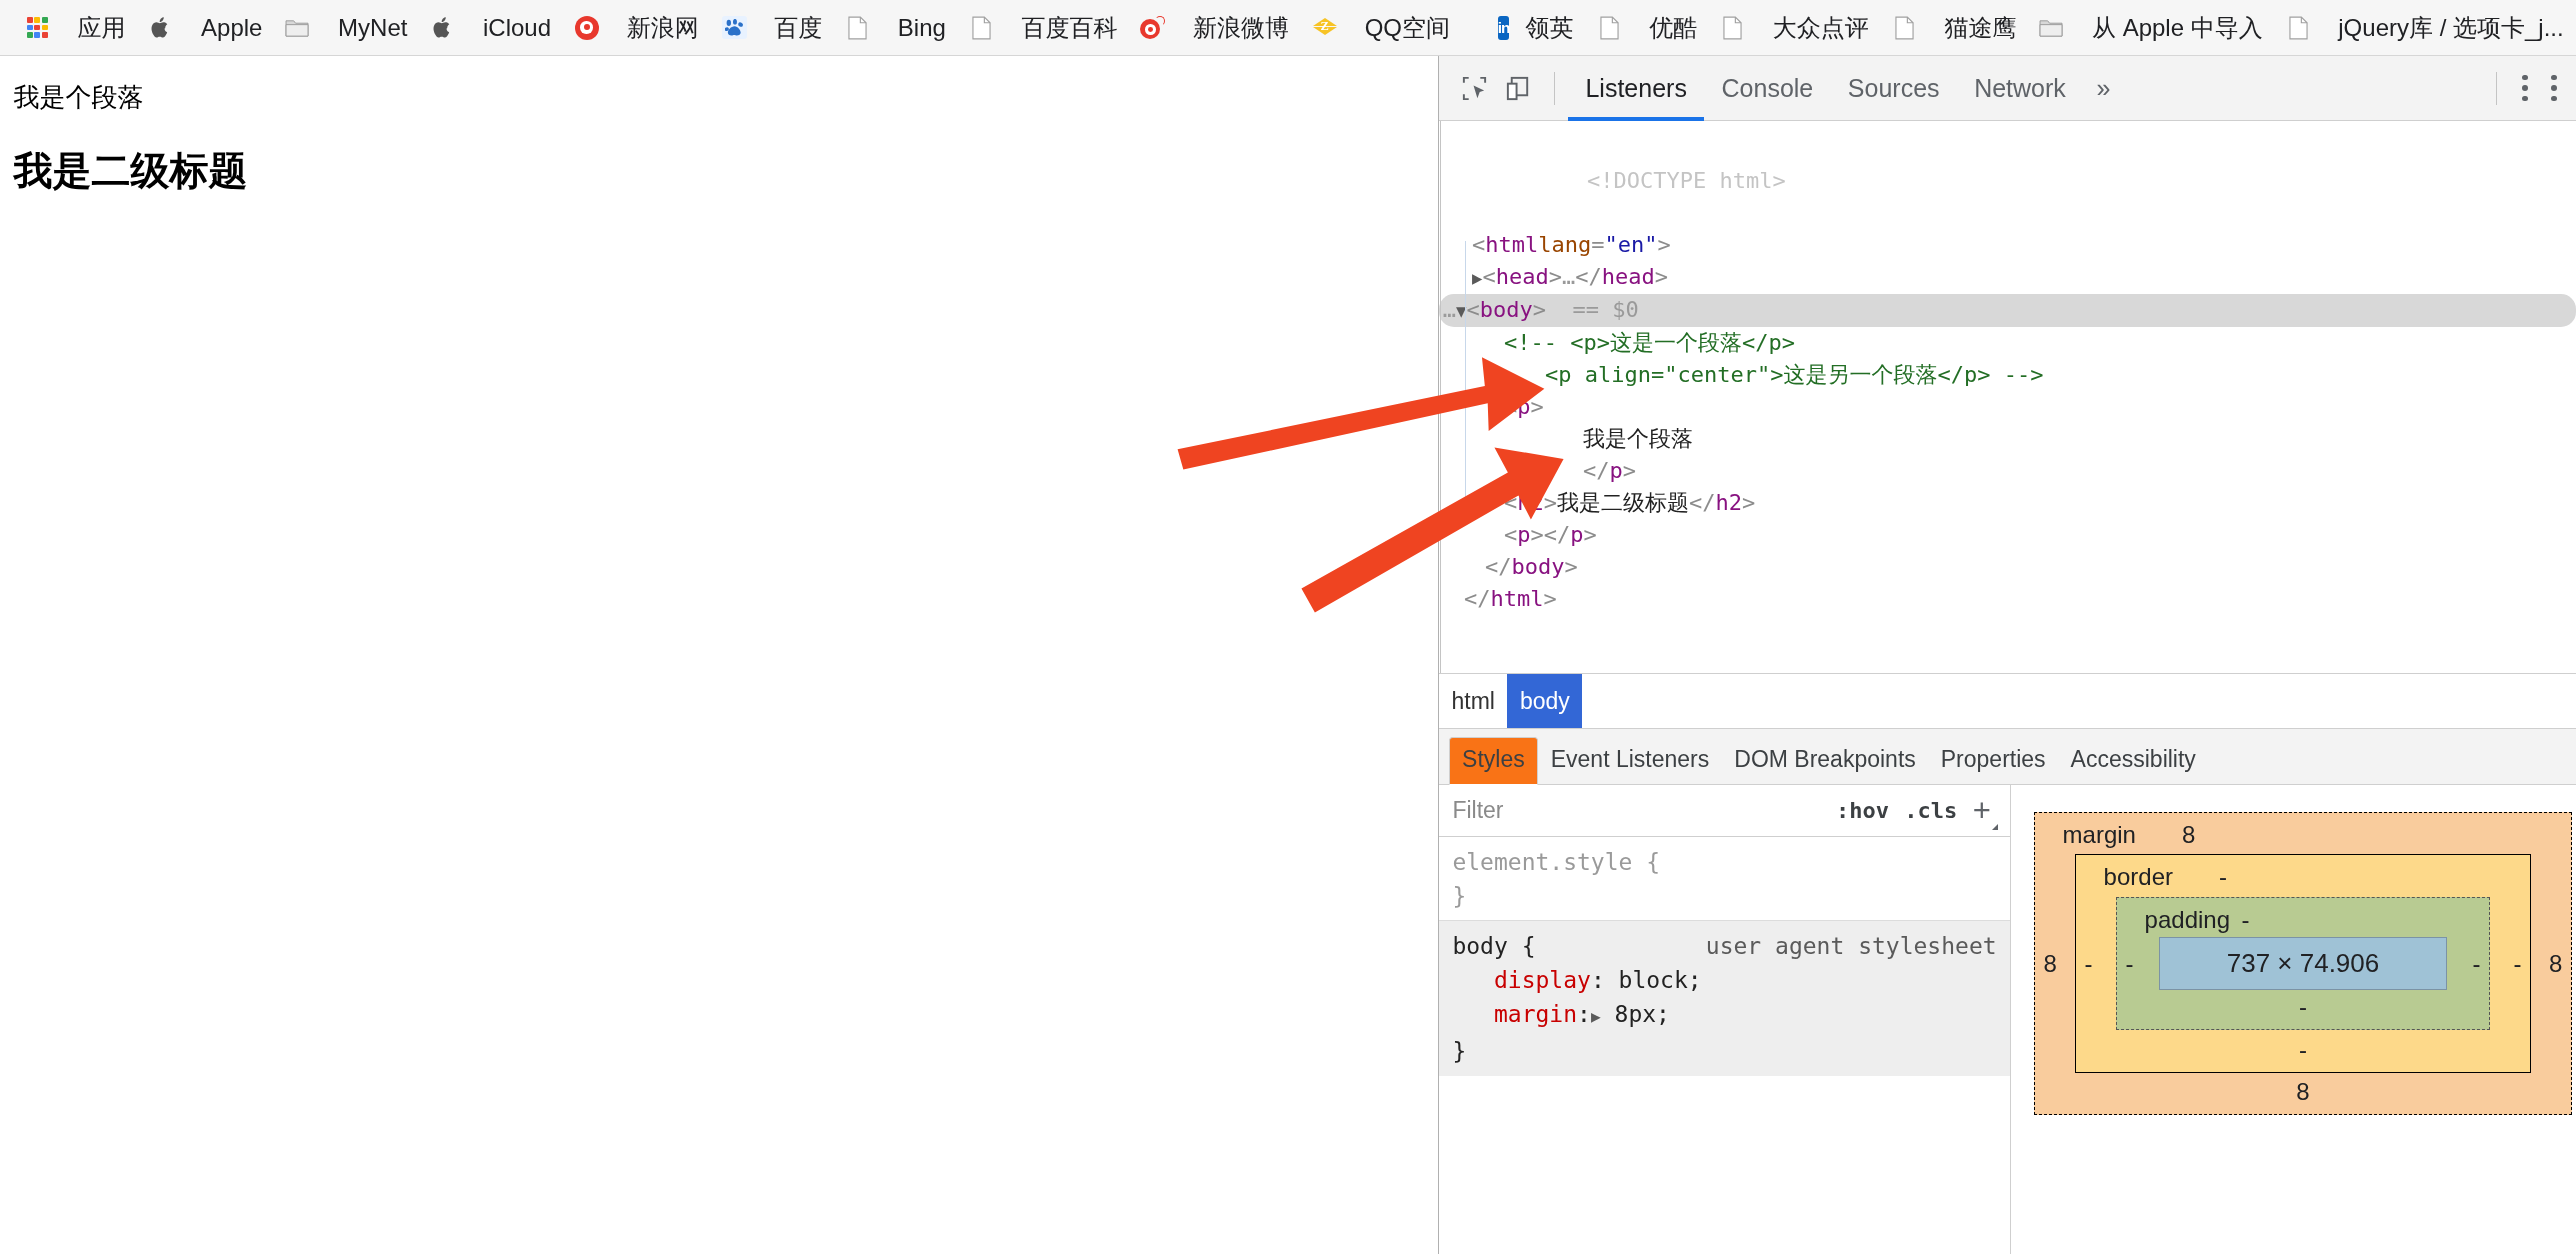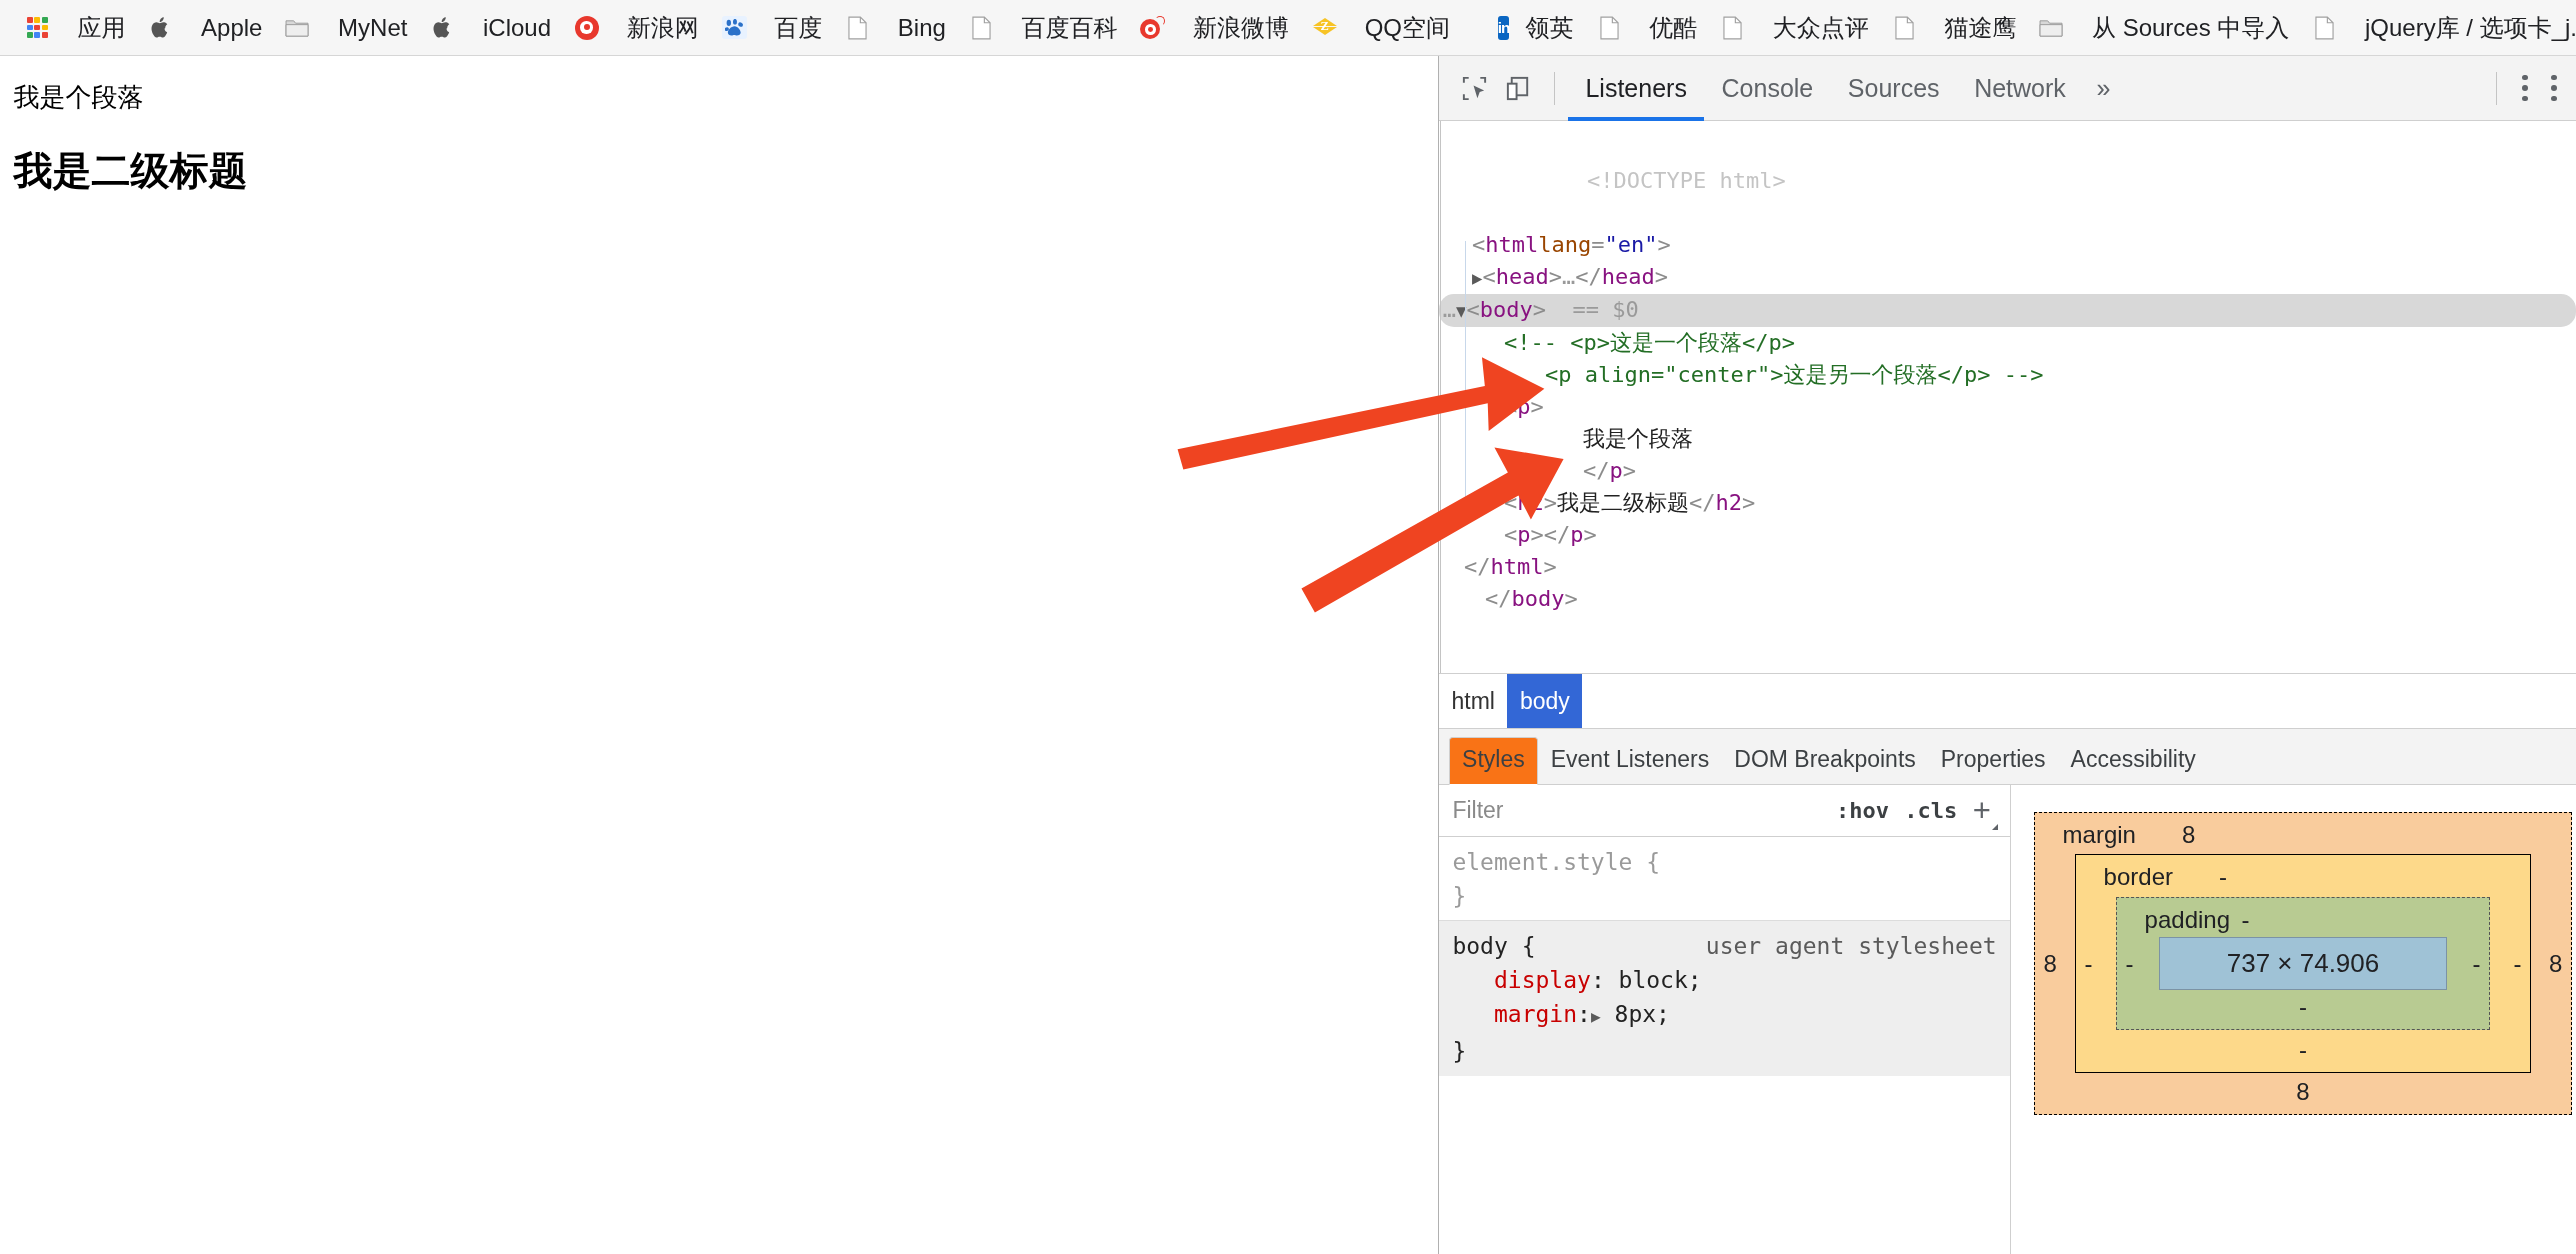--- a/index.html
+++ b/index.html
@@ -538,21 +538,21 @@
       <span class="bm-label">猫途鹰</span>
     </div>
 
     <div class="bm">
       <span class="bm-ico ico-folder">
         <svg viewBox="0 0 26 22">
             <path fill="#d8d8d8" stroke="#9a9a9a" stroke-width="1" d="M1 4h8l2 2.5h13V20H1z"></path>
             <path fill="#eee" stroke="#9a9a9a" stroke-width="1" d="M1 8h23v12H1z"></path>
           </svg>
       </span>
-      <span class="bm-label">从 Sources 中导入</span>
+      <span class="bm-label">从 Apple 中导入</span>
     </div>
 
     <div class="bm">
       <span class="bm-ico ico-page">
         <svg viewBox="0 0 20 25">
             <path fill="#fff" stroke="#a0a0a0" stroke-width="1.2" d="M1 1h12l6 6v17H1z"></path>
             <path fill="none" stroke="#a0a0a0" stroke-width="1.2" d="M13 1v6h6"></path>
           </svg>
       </span>
       <span class="bm-label">jQuery库 / 选项卡_j...</span>
@@ -626,23 +626,23 @@
       <div class="dom-line" style="padding-left:65px;"><span class="br">&lt;</span><span class="tg">p</span><span class="br">&gt;</span></div>
 
       <div class="dom-line" style="padding-left:144px;"><span class="tx">我是个段落</span></div>
 
       <div class="dom-line" style="padding-left:144px;"><span class="br">&lt;/</span><span class="tg">p</span><span class="br">&gt;</span></div>
 
       <div class="dom-line" style="padding-left:65px;"><span class="br">&lt;</span><span class="tg">h2</span><span class="br">&gt;</span><span class="tx">我是二级标题</span><span class="br">&lt;/</span><span class="tg">h2</span><span class="br">&gt;</span></div>
 
       <div class="dom-line" style="padding-left:65px;"><span class="br">&lt;</span><span class="tg">p</span><span class="br">&gt;&lt;/</span><span class="tg">p</span><span class="br">&gt;</span></div>
 
+      <div class="dom-line" style="padding-left:46px;"><span class="br">&lt;/</span><span class="tg">body</span><span class="br">&gt;</span></div>
+
       <div class="dom-line" style="padding-left:25px;"><span class="br">&lt;/</span><span class="tg">html</span><span class="br">&gt;</span></div>
-
-      <div class="dom-line" style="padding-left:46px;"><span class="br">&lt;/</span><span class="tg">body</span><span class="br">&gt;</span></div>
     </div>
 
     <div class="dt-crumbs">
       <div class="crumb">html</div>
       <div class="crumb active">body</div>
     </div>
 
     <div class="dt-pane-tabs">
       <div class="pane-tab active">Styles</div>
       <div class="pane-tab">Event Listeners</div>

